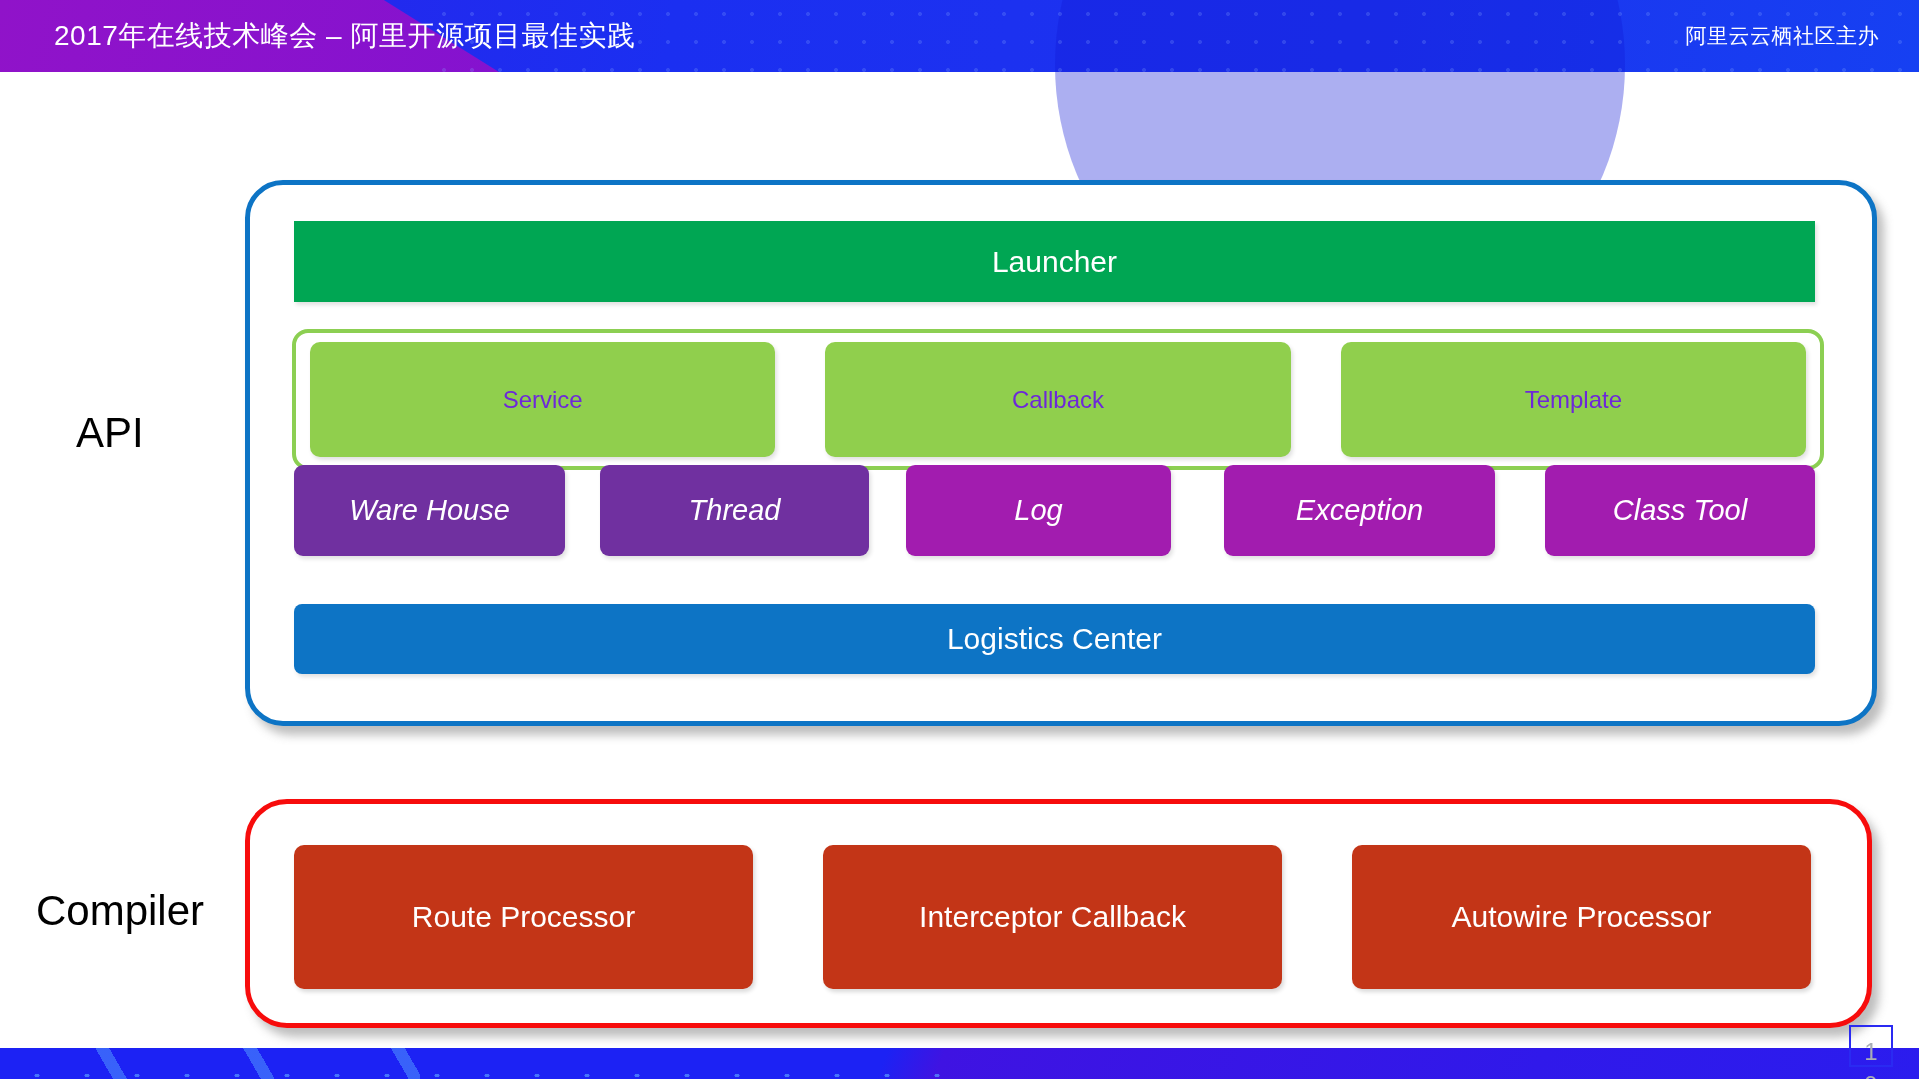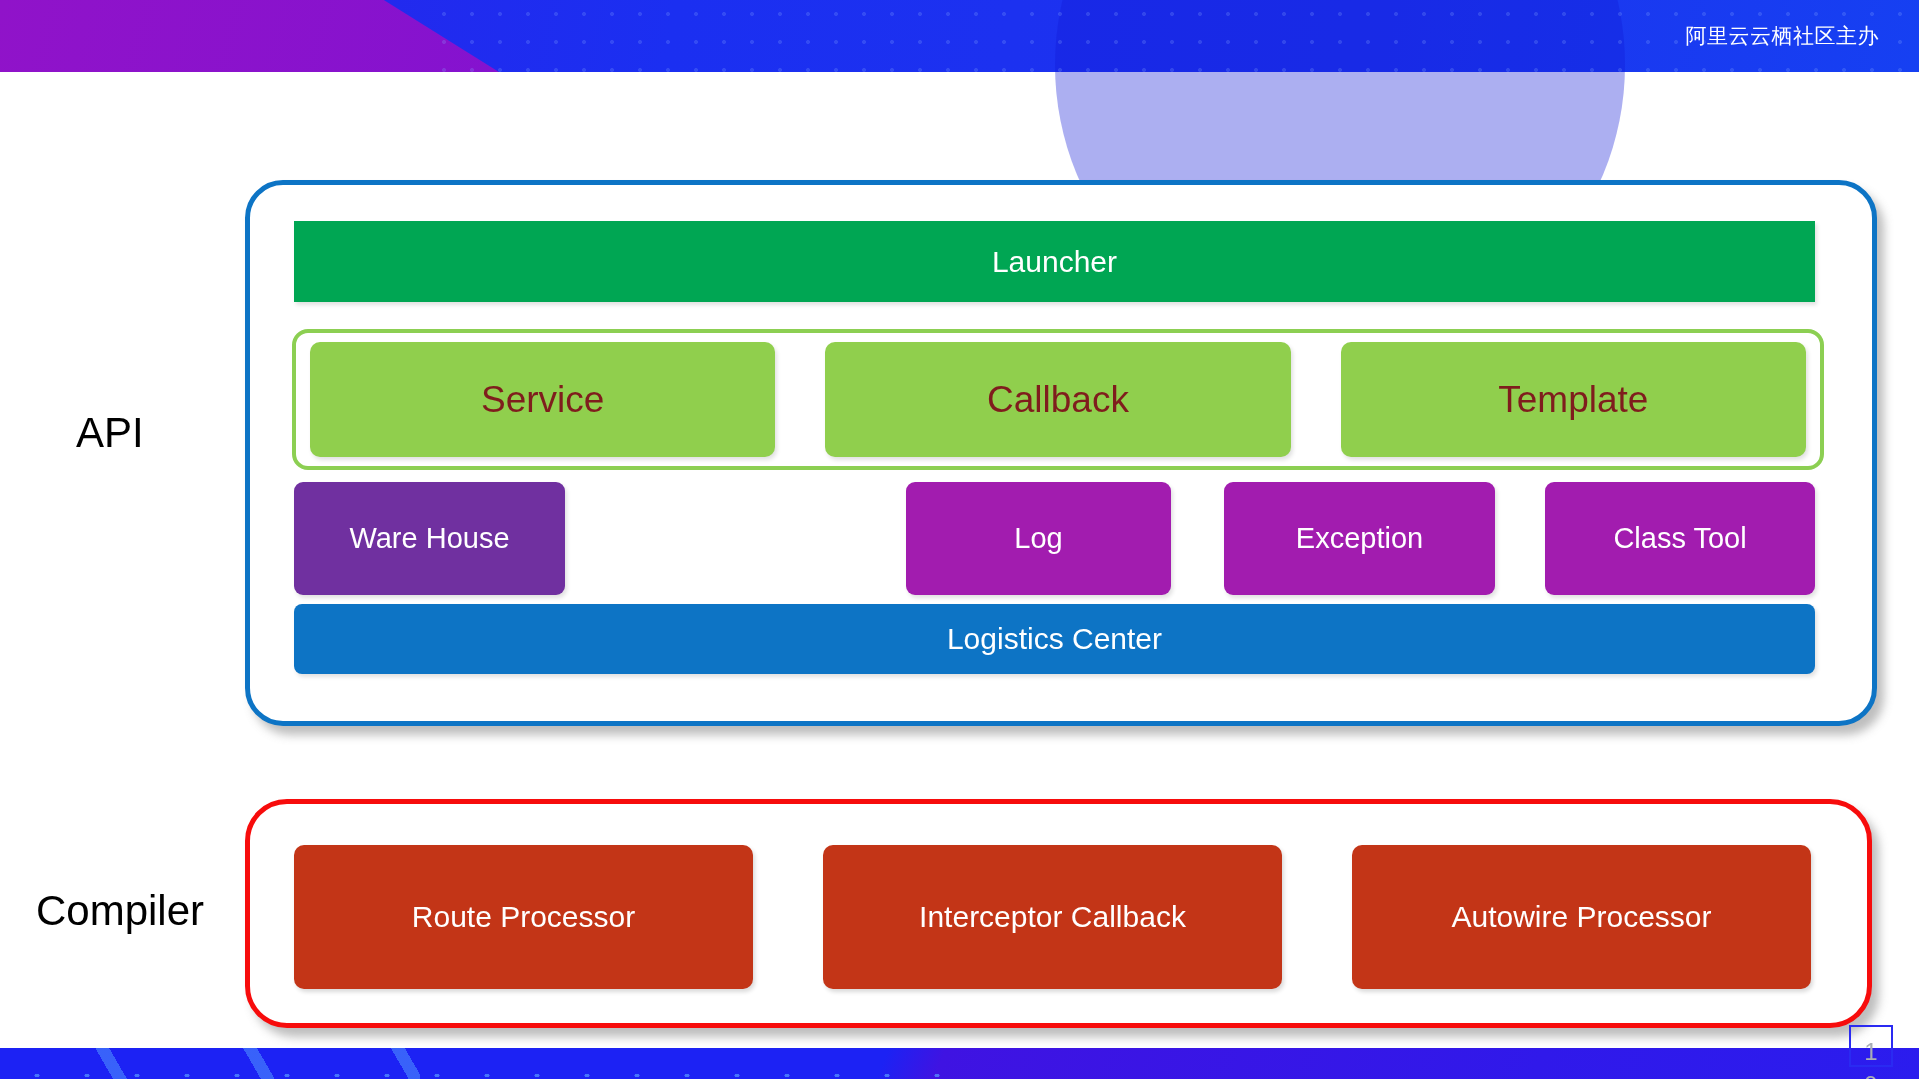--- a/index.html
+++ b/index.html
@@ -31,24 +31,24 @@
   .api-frame{position:absolute;left:245px;top:180px;width:1622px;height:536px;
     background:#fff;border:5px solid #0d74c5;border-radius:38px;
     box-shadow:7px 9px 10px rgba(110,110,110,.45);}
   .launcher{position:absolute;left:44px;top:36px;width:1521px;height:81px;
     background:#00a653;border-radius:0;display:flex;align-items:center;justify-content:center;
     color:#fff;font-size:30px;box-shadow:2px 3px 4px rgba(0,0,0,.12);}
   .green-group{position:absolute;left:42px;top:144px;width:1496px;height:115px;
     border:4px solid #8ccf52;border-radius:16px;
     display:flex;gap:50px;padding:9px 14px;}
   .ggbox{flex:1;background:#90cf4d;border-radius:10px;display:flex;align-items:center;justify-content:center;
-    color:#7f1d1d;font-size:37px;box-shadow:2px 3px 4px rgba(0,0,0,.12);}
-  .mod{position:absolute;top:297px;height:113px;border-radius:9px;
+    color:#6d28d9;font-size:24px;box-shadow:2px 3px 4px rgba(0,0,0,.12);}
+  .mod{position:absolute;top:280px;height:91px;border-radius:9px;
     display:flex;align-items:center;justify-content:center;color:#fff;font-size:29px;
-    box-shadow:2px 3px 4px rgba(0,0,0,.12);}
+    box-shadow:2px 3px 4px rgba(0,0,0,.12);font-style:italic;}
   .mod-purple{background:#7030a0;}
   .mod-yellow{background:#a21caf;}
   .m0{left:44px;width:271px;}
   .m1{left:350px;width:269px;}
   .m2{left:656px;width:265px;}
   .m3{left:974px;width:271px;}
   .m4{left:1295px;width:270px;}
   .logistics{position:absolute;left:44px;top:419px;width:1521px;height:70px;
     background:#0d74c5;border-radius:8px;display:flex;align-items:center;justify-content:center;
     color:#fff;font-size:30px;box-shadow:2px 3px 4px rgba(0,0,0,.12);}
@@ -78,36 +78,38 @@
     display:flex;flex-direction:column;align-items:center;
     color:#a8adb5;font-size:24px;line-height:33px;}
 </style>
 </head>
 <body>
 
 <div class="slide">
 
   <header class="top-bar">
     <div class="header-orb"></div>
+    <div class="top-title">2017年在线技术峰会 – 阿里开源项目最佳实践</div>
     <div class="top-org">阿里云云栖社区主办</div>
   </header>
 
   <div class="side-label api-label">API</div>
   <div class="side-label compiler-label">Compiler</div>
 
   <section class="api-frame">
     <div class="launcher">Launcher</div>
 
     <div class="green-group">
       <div class="ggbox">Service</div>
       <div class="ggbox">Callback</div>
       <div class="ggbox">Template</div>
     </div>
 
     <div class="mod mod-purple m0">Ware House</div>
+    <div class="mod mod-purple m1">Thread</div>
     <div class="mod mod-yellow m2">Log</div>
     <div class="mod mod-yellow m3">Exception</div>
     <div class="mod mod-yellow m4">Class Tool</div>
 
     <div class="logistics">Logistics Center</div>
   </section>
 
   <section class="compiler-frame">
     <div class="proc">Route Processor</div>
     <div class="proc">Interceptor Callback</div>

